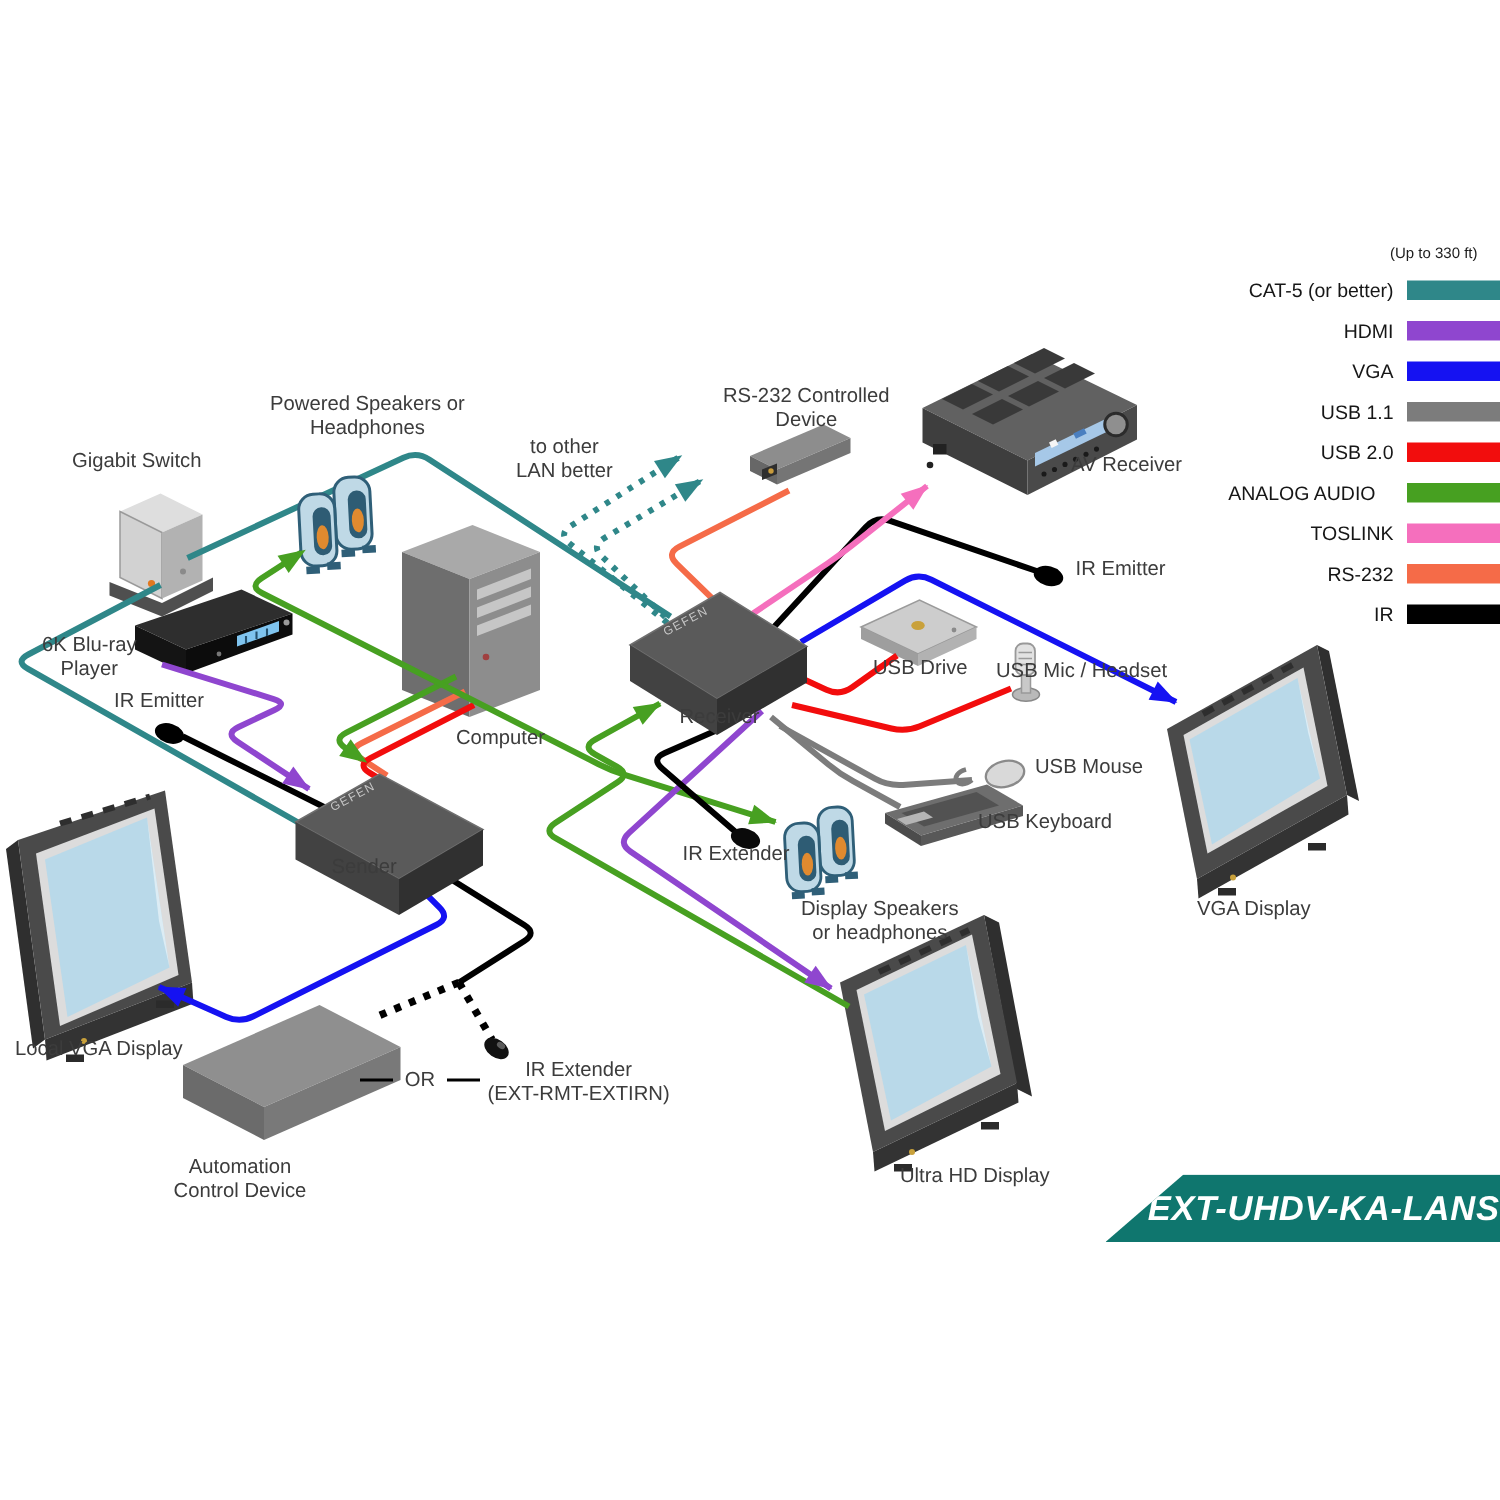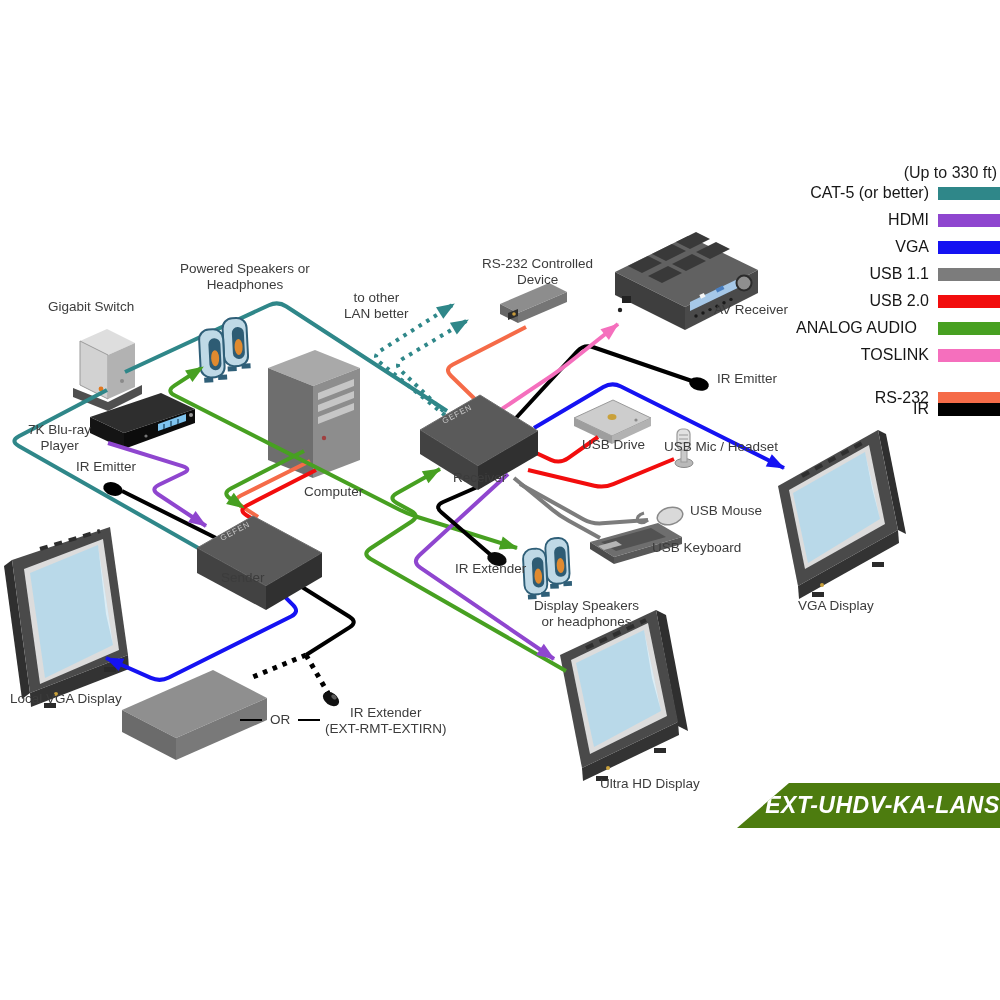--- a/index.html
+++ b/index.html
@@ -4,24 +4,24 @@
 <style>
   html,body{margin:0;padding:0;background:#fff;}
   .stage{position:relative;width:1000px;height:1000px;background:#fff;overflow:hidden;
          font-family:"Liberation Sans",sans-serif;}
   .stage svg.canvas{position:absolute;left:0;top:0;}
   .lbl{position:absolute;font-size:13.5px;line-height:1.18;color:#3c3c3c;white-space:nowrap;text-align:center;}
   .lbl .ln{display:block;}
   .center{text-align:center;}
   #legend{position:absolute;left:0;top:0;width:1000px;height:0;}
   .lrow{position:absolute;right:0;display:flex;align-items:center;height:20px;}
-  .llab{font-size:16px;color:#161616;margin-right:9px;margin-left:40px;}
+  .llab{font-size:13px;color:#161616;margin-right:9px;margin-left:40px;}
   .lsw{display:inline-block;width:62px;height:13px;}
-  .lnote{position:absolute;right:3px;top:164px;font-size:16px;color:#1c1c1c;}
-  .banner{position:absolute;left:737px;top:783px;width:263px;height:45px;background:#4d7c0f;
+  .lnote{position:absolute;right:15px;top:164px;font-size:10px;color:#1c1c1c;}
+  .banner{position:absolute;left:737px;top:783px;width:263px;height:45px;background:#0f766e;
           clip-path:polygon(52px 0,100% 0,100% 100%,0 100%);
           display:flex;align-items:center;justify-content:center;padding-left:28px;box-sizing:border-box;}
   .banner span{color:#fff;font-style:italic;font-weight:700;font-size:23px;letter-spacing:.5px;}
 </style>
 </head>
 <body>
 
 <div class="stage">
 
 <svg class="canvas" width="1000" height="1000" viewBox="0 0 1000 1000">
@@ -263,27 +263,31 @@
         <path d="M1,0 L-17,6.8 L-17,-6.8 Z" transform="translate(106,658) rotate(-156.03751102542182)" fill="#1512f2"></path>
       </g>
 </svg>
 
 <div class="lbl" style="left:48px;top:299px">Gigabit Switch</div>
 <div class="lbl" style="left:180px;top:261px">
       <span class="ln">Powered Speakers or</span>
       <span class="ln">Headphones</span>
     </div>
 <div class="lbl" style="left:28px;top:422px">
-      <span class="ln">7K Blu-ray</span>
+      <span class="ln">6K Blu-ray</span>
       <span class="ln">Player</span>
     </div>
 <div class="lbl" style="left:76px;top:459px">IR Emitter</div>
 <div class="lbl" style="left:304px;top:484px">Computer</div>
 <div class="lbl" style="left:221px;top:570px">Sender</div>
 <div class="lbl" style="left:10px;top:691px">Local VGA Display</div>
+<div class="lbl center" style="left:80px;top:770px;width:160px">
+      <span class="ln">Automation</span>
+      <span class="ln">Control Device</span>
+    </div>
 <div class="lbl center" style="left:252px;top:712px;width:56px">OR</div>
 <div class="lbl" style="left:325px;top:705px">
       <span class="ln">IR Extender</span>
       <span class="ln">(EXT-RMT-EXTIRN)</span>
     </div>
 <div class="lbl" style="left:344px;top:290px">
       <span class="ln">to other</span>
       <span class="ln">LAN better</span>
     </div>
 <div class="lbl" style="left:482px;top:256px">
@@ -327,21 +331,21 @@
         <span class="lsw" style="background: rgb(242, 13, 13);"></span>
       </div>
       <div class="lrow" style="top: 318px; gap: 12px;">
         <span class="llab">ANALOG AUDIO</span>
         <span class="lsw" style="background: rgb(71, 160, 33);"></span>
       </div>
       <div class="lrow" style="top: 345px;">
         <span class="llab">TOSLINK</span>
         <span class="lsw" style="background: rgb(245, 111, 189);"></span>
       </div>
-      <div class="lrow" style="top: 388px; justify-content: space-between;">
+      <div class="lrow" style="top: 372px; justify-content: space-between;">
         <span class="llab">RS-232</span>
         <span class="lsw" style="background: rgb(245, 107, 72);"></span>
       </div>
       <div class="lrow" style="top: 399px;">
         <span class="llab">IR</span>
         <span class="lsw" style="background: rgb(0, 0, 0);"></span>
       </div>
     </div>
 <div class="lnote">(Up to 330 ft)</div>
 

